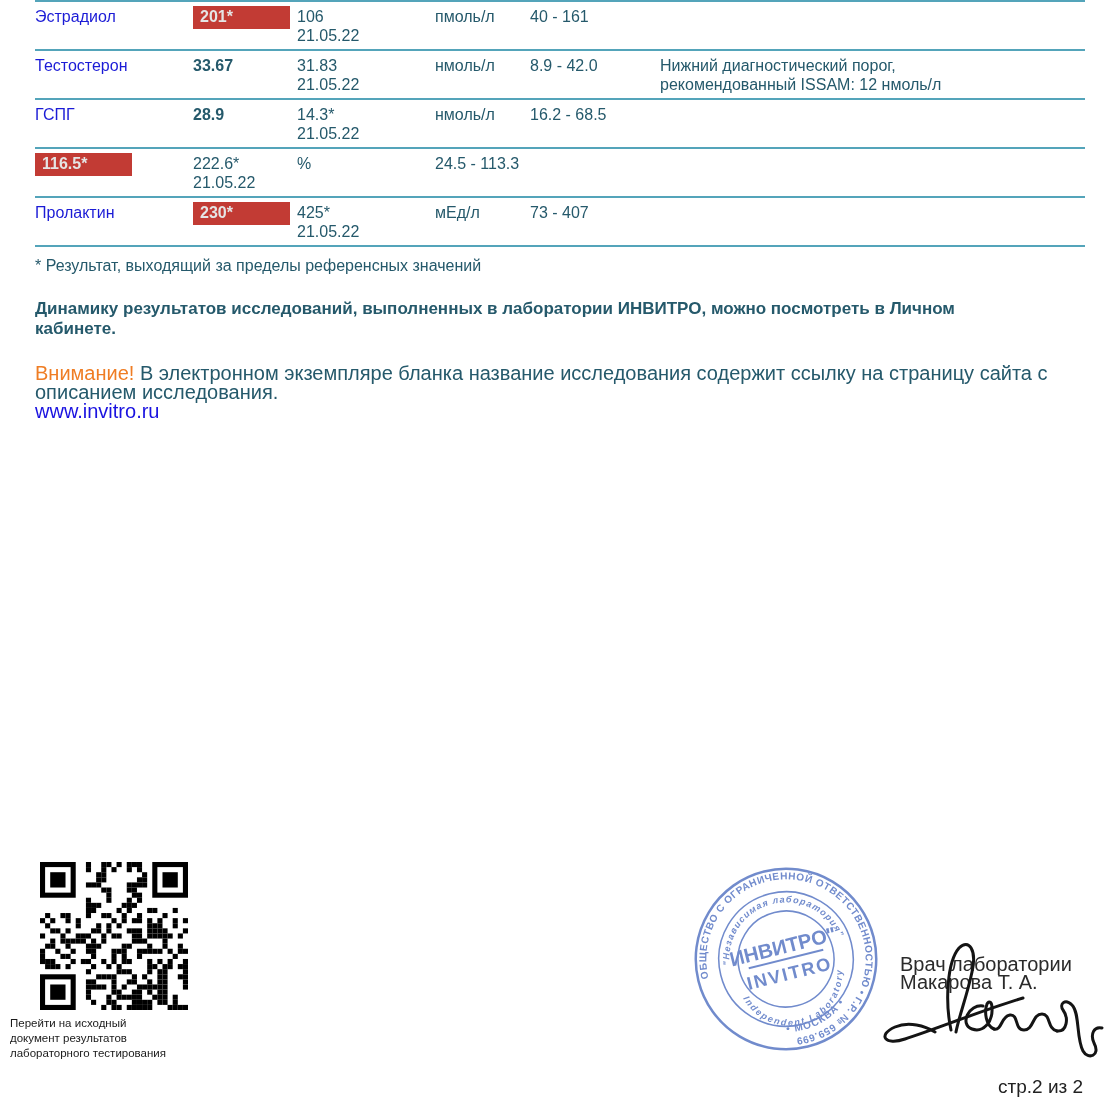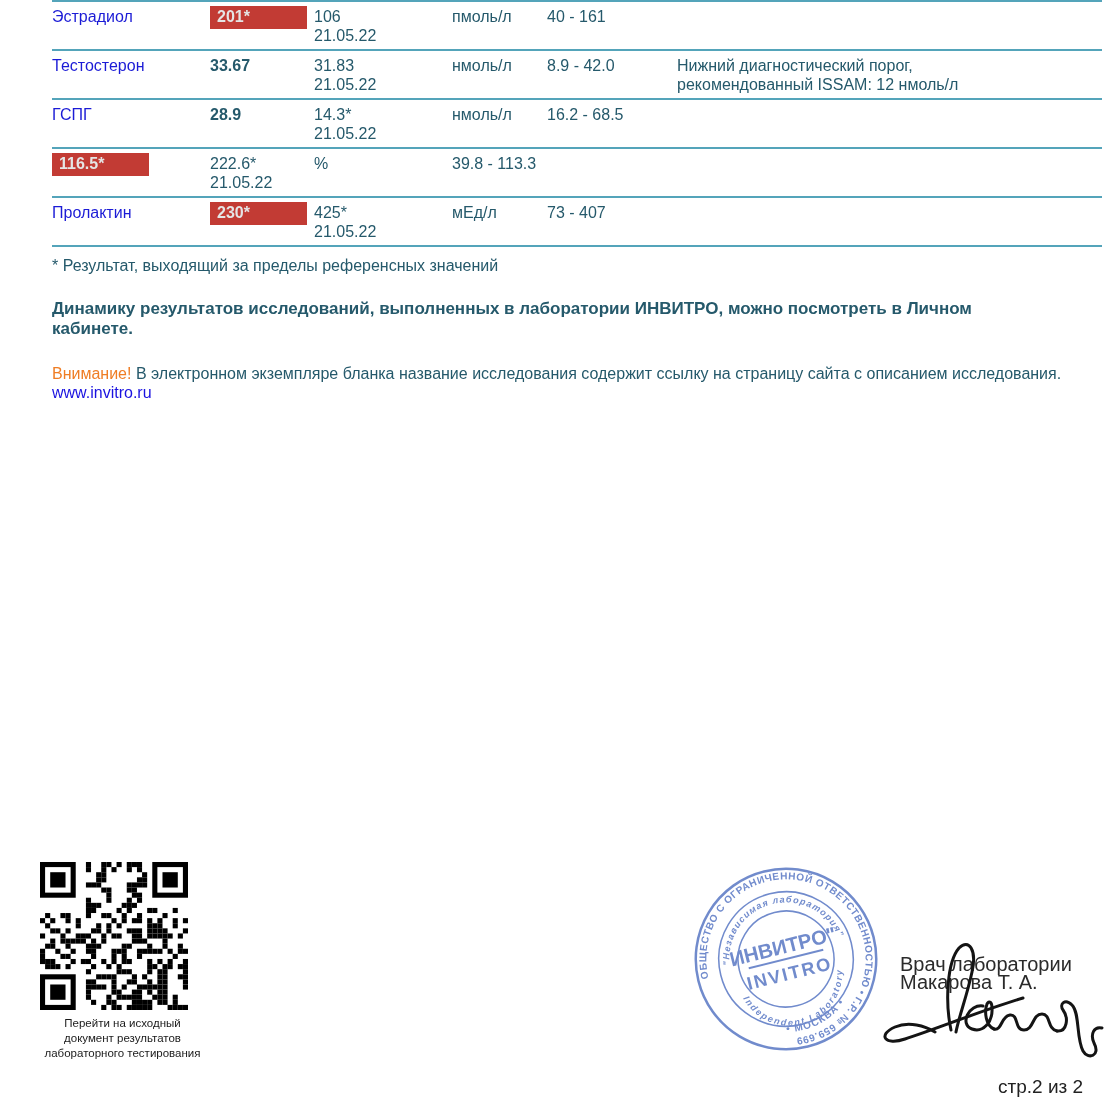--- a/index.html
+++ b/index.html
@@ -2,21 +2,21 @@
 <html><head>
 <meta charset="utf-8">
 <style>
   html,body{margin:0;padding:0;}
   body{
     width:1110px;height:1106px;position:relative;overflow:hidden;
     background:#ffffff;
     font-family:"Liberation Sans",sans-serif;
     color:#25596b;
   }
-  .content{position:absolute;left:52px;top:0;width:1050px;}
+  .content{position:absolute;left:35px;top:0;width:1050px;}
 
   
   .rtable{width:100%;font-size:16px;line-height:19px;}
   .rrow{
     display:grid;
     grid-template-columns:158px 104px 138px 95px 130px 1fr;
     border-bottom:2px solid #54a4ba;
     padding:5px 0 4px 0;
     align-items:start;
   }
@@ -27,30 +27,30 @@
   .result-val.flag{
     background:#c23b34;color:#e5e5e5;
     width:90px;padding:1px 0 3px 7px;margin-top:-1px;
   }
   .cell-prev span{display:block;}
   .cell-comment span{display:block;max-width:340px;}
 
   
   .note-asterisk{margin:10px 0 0 0;font-size:16px;}
   .note-bold{margin:24px 0 0 0;font-size:17px;font-weight:bold;line-height:20px;max-width:1005px;}
-  .note-attn{margin:25px 0 0 0;font-size:16px;line-height:19px;}
+  .note-attn{margin:25px 0 0 0;font-size:20px;line-height:19px;}
   .attn-label{color:#ef7d24;}
   .invitro-link{color:#1a12e0;text-decoration:none;display:inline-block;}
   .note-orange{margin:12px 0 0 0;color:#ef7d24;font-size:16px;}
 
   
   .qr-wrap{position:absolute;left:40px;top:862px;width:148px;height:148px;}
   .qr-caption{
-    position:absolute;left:20px;top:1016px;width:205px;
-    text-align:center;font-size:11.5px;line-height:15px;color:#1a1a1a;
+    position:absolute;left:10px;top:1016px;width:205px;
+    font-size:11.5px;line-height:15px;color:#1a1a1a;
   }
   .qr-caption span{display:block;}
 
   .stamp-wrap{position:absolute;left:690px;top:858px;width:192px;height:202px;}
 
   .doctor-block{position:absolute;left:900px;top:955px;font-size:20px;line-height:18px;color:#2b2b2b;}
   .doctor-block span{display:block;}
 
   .sign-wrap{position:absolute;left:873px;top:940px;width:238px;height:130px;}
 
@@ -103,21 +103,21 @@
         </div>
   </div>
 
   <div class="rrow">
     <div class="cell-result"><span class="result-val flag">116.5*</span></div>
     <div class="cell-prev">
       <span>222.6*</span>
       <span>21.05.22</span>
     </div>
     <div class="cell-units">%</div>
-    <div class="cell-ref">39.8 - 113.3</div>
+    <div class="cell-ref">24.5 - 113.3</div>
     <div class="cell-comment">
           <span></span>
         </div>
   </div>
 
   <div class="rrow">
     <div class="cell-name">Пролактин</div>
     <div class="cell-result"><span class="result-val flag">230*</span></div>
     <div class="cell-prev">
       <span>425*</span>

